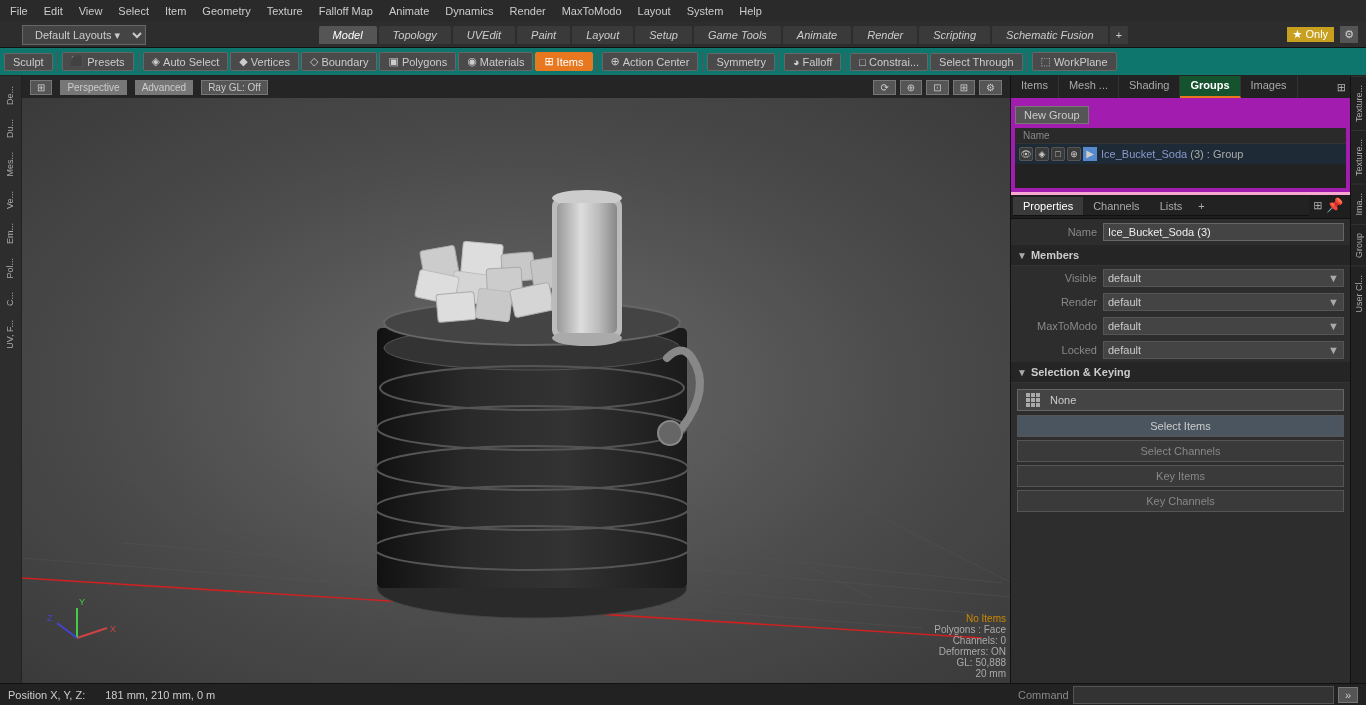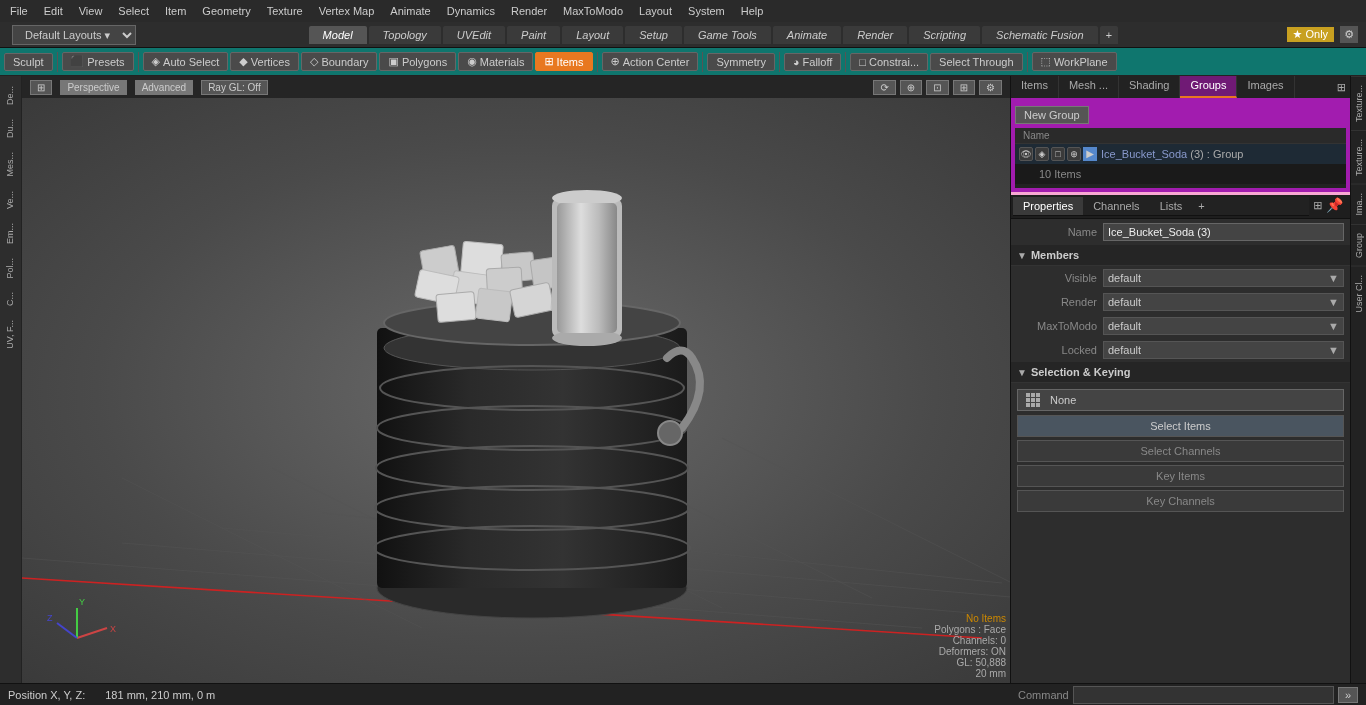--- a/index.html
+++ b/index.html
@@ -4,21 +4,21 @@
   <style>
     * { box-sizing: border-box; margin: 0; padding: 0; }
     body { background: #3a3a3a; color: #ccc; font-family: Arial, sans-serif; font-size: 11px; width: 1366px; height: 705px; overflow: hidden; }
 
     
     #menu-bar { display: flex; align-items: center; background: #2a2a2a; height: 22px; padding: 0 4px; gap: 4px; }
     .menu-item { padding: 2px 6px; color: #ccc; cursor: pointer; font-size: 11px; }
 
     
     #layout-bar { display: flex; align-items: center; background: #2d2d2d; height: 26px; border-bottom: 1px solid #111; }
-    .layout-left { display: flex; align-items: center; padding: 0 12px; gap: 4px; }
+    .layout-left { display: flex; align-items: center; padding: 0 22px; gap: 4px; }
     .layout-dropdown { background: #444; border: 1px solid #666; color: #ccc; padding: 2px 8px; font-size: 11px; cursor: pointer; }
     .layout-tabs { display: flex; flex: 1; justify-content: center; gap: 2px; align-items: center; }
     .layout-tab { padding: 3px 14px; background: #3a3a3a; color: #ccc; cursor: pointer; font-size: 11px; border-radius: 2px 2px 0 0; font-style: italic; }
     .layout-tab.active { background: #555; color: #fff; }
     .layout-right { display: flex; align-items: center; padding: 0 8px; gap: 6px; }
     .star-badge { background: #c8a020; color: #fff; padding: 1px 6px; font-size: 11px; }
     .settings-btn { background: #555; color: #ccc; padding: 2px 4px; font-size: 11px; cursor: pointer; }
 
     
     #toolbar { display: flex; align-items: center; background: #0f766e; height: 28px; border-bottom: 1px solid #222; gap: 2px; padding: 0 4px; }
@@ -44,21 +44,21 @@
 
     
     #viewport-status { position: absolute; bottom: 0; right: 0; text-align: right; color: #aaa; font-size: 10px; padding: 4px; }
 
     
     #right-panel { width: 340px; background: #2d2d2d; border-left: 1px solid #111; display: flex; flex-direction: column; }
 
     
     #panel-tabs { display: flex; background: #222; height: 22px; }
     .panel-tab { padding: 3px 10px; color: #aaa; cursor: pointer; font-size: 11px; border-right: 1px solid #333; }
-    .panel-tab.active { background: #701a75; color: #fff; border-bottom: 2px solid #e87820; }
+    .panel-tab.active { background: #14532d; color: #fff; border-bottom: 2px solid #e87820; font-weight: bold; }
     .panel-tab-end { display: flex; align-items: center; padding: 0 4px; margin-left: auto; }
 
     
     #group-section { padding: 4px; background: #a21caf; border-bottom: 3px solid #f9a8d4; }
     .new-group-btn { background: #555; border: 1px solid #777; color: #ccc; padding: 2px 8px; font-size: 11px; cursor: pointer; }
     #group-list { background: #222; min-height: 60px; }
     .group-header { display: flex; padding: 2px 4px; background: #2a2a2a; border-bottom: 1px solid #333; }
     .group-col { color: #888; font-size: 10px; padding: 0 4px; }
     .group-row { display: flex; align-items: center; padding: 3px 4px; background: #2a2a2a; }
     .group-eye { width: 14px; height: 14px; background: #666; border-radius: 2px; margin-right: 2px; cursor: pointer; }
@@ -116,21 +116,21 @@
 <body>
 
 <div id="menu-bar">
   <div class="menu-item">File</div>
   <div class="menu-item">Edit</div>
   <div class="menu-item">View</div>
   <div class="menu-item">Select</div>
   <div class="menu-item">Item</div>
   <div class="menu-item">Geometry</div>
   <div class="menu-item">Texture</div>
-  <div class="menu-item">Vertex Map</div>
+  <div class="menu-item">Falloff Map</div>
   <div class="menu-item">Animate</div>
   <div class="menu-item">Dynamics</div>
   <div class="menu-item">Render</div>
   <div class="menu-item">MaxToModo</div>
   <div class="menu-item">Layout</div>
   <div class="menu-item">System</div>
   <div class="menu-item">Help</div>
 </div>
 
 <div id="layout-bar">
@@ -344,23 +344,20 @@
           <div class="group-eye" style="background:#3a3a3a; border:1px solid #555; display:flex;align-items:center;justify-content:center;font-size:9px;">👁</div>
           <div class="group-eye" style="background:#3a3a3a; border:1px solid #555; display:flex;align-items:center;justify-content:center;font-size:9px;">◈</div>
           <div class="group-eye" style="background:#3a3a3a; border:1px solid #555; display:flex;align-items:center;justify-content:center;font-size:9px;">□</div>
           <div class="group-eye" style="background:#3a3a3a; border:1px solid #555; display:flex;align-items:center;justify-content:center;font-size:9px;">⊕</div>
           <span style="width:14px;height:14px;background:#5588cc;display:inline-block;margin-right:4px;font-size:10px;line-height:14px;text-align:center;">▶</span>
           <span class="group-name" style="color:#8899cc;">
             <span>Ice_Bucket_Soda</span>
             <span style="color:#aaa;"> (3) : Group</span>
           </span>
         </div>
-        <div class="group-items">
-          <span style="color:#888;">10 Items</span>
-        </div>
       </div>
     </div>
 
     <div id="props-section">
       <div style="display:flex;align-items:flex-start;background:#1e1e1e;border-bottom:1px solid #111;padding:2px;">
         <div class="props-tabs" style="display:flex;flex:1;">
           <div class="props-tab active">Properties</div>
           <div class="props-tab">Channels</div>
           <div class="props-tab">Lists</div>
           <div class="props-tab-add">+</div>

